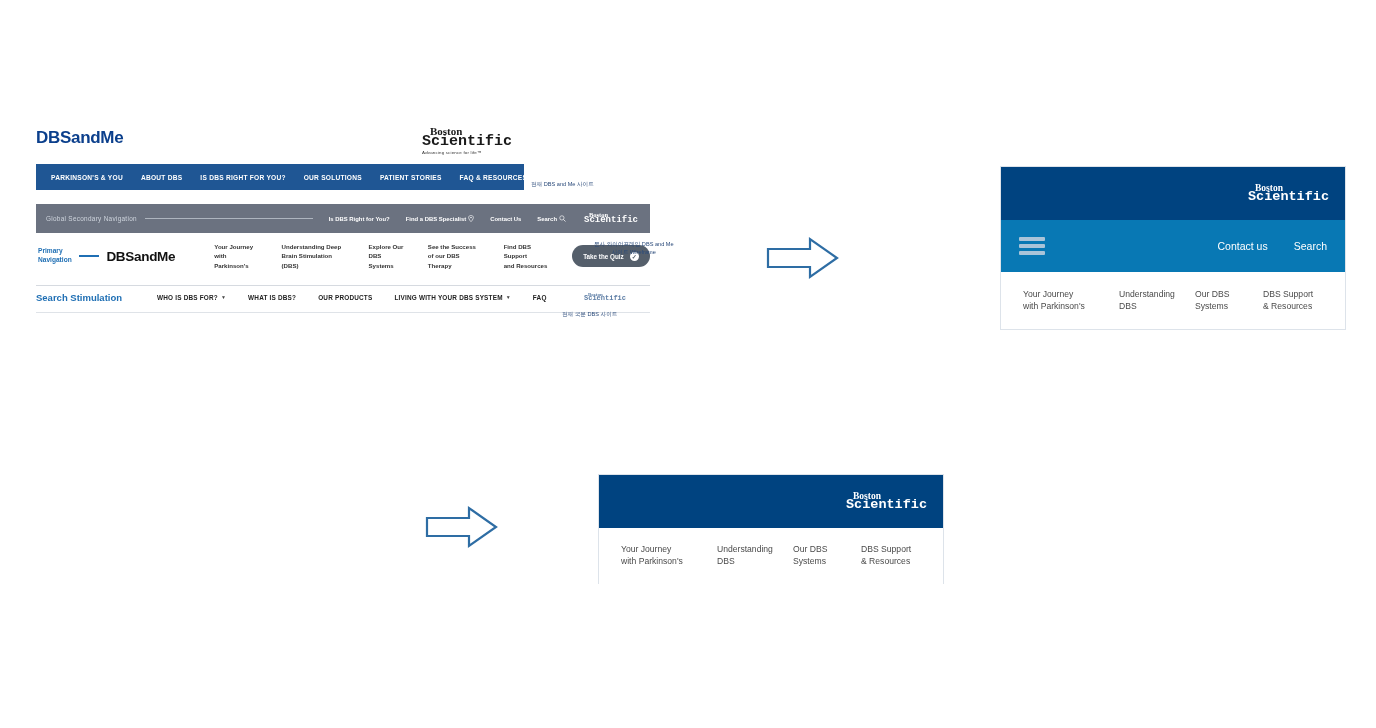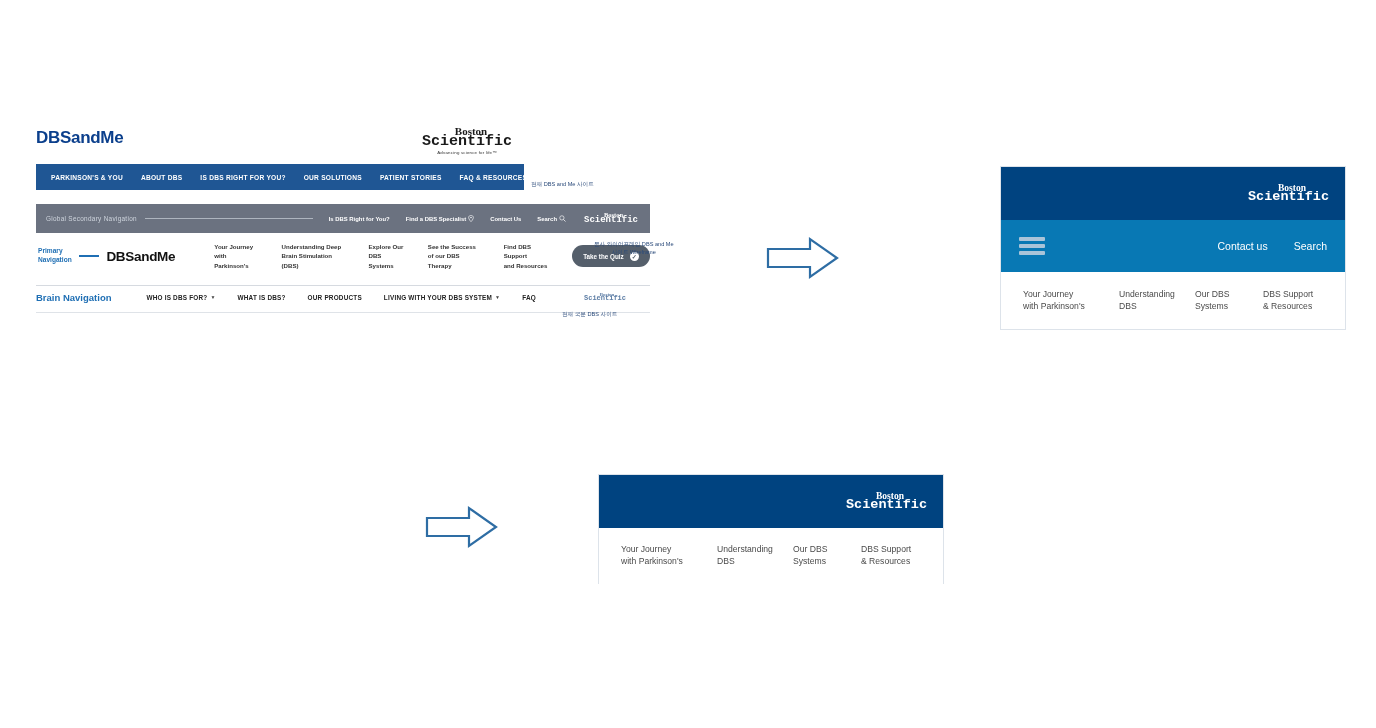--- a/index.html
+++ b/index.html
@@ -29,21 +29,21 @@
   .navbar-a .item {
     color: #ffffff;
     font-size: 6.6px;
     font-weight: 700;
     letter-spacing: 0.25px;
     padding: 0 9px;
     white-space: nowrap;
   }
 
   
-  .bsci { display: inline-block; text-align: center; line-height: 1; color: #ffffff; }
+  .bsci { display: inline-block; line-height: 1; color: #ffffff; }
   .bsci .l1 { font-family: "Liberation Serif", serif; font-weight: 700; display: block; }
   .bsci .l2 { font-family: Liberation Mono, monospace; font-weight: 700; display: block; }
   .bsci .tag { display: block; font-family: "Liberation Sans", sans-serif; font-weight: 400; }
 
   #bsciA { position: absolute; left: 422px; top: 126px; color: #1a1a1a; }
   #bsciA .l1 { font-size: 11px; margin-left: 8px; }
   #bsciA .l2 { font-size: 15px; margin-top: -3px; }
   #bsciA .tag { font-size: 4.4px; margin-top: 2px; letter-spacing: 0.2px; color: #333; }
 
   .kr-note {
@@ -277,21 +277,21 @@
       </div>
     </div>
     <div class="hairline"></div>
   </div>
 
   <div class="kr-note" id="krB" style="white-space:pre-line;">본사 와이어프레임 DBS and Me
 사이트 Wireframe</div>
 
   <div id="blockC">
     <div class="kr-nav">
-      <div class="kr-brand">Brain Navigation</div>
+      <div class="kr-brand">Search Stimulation</div>
       <div class="kr-item">
         <span>WHO IS DBS FOR?</span>
         <span class="chev">▼</span>
       </div>
       <div class="kr-item">
         <span>WHAT IS DBS?</span>
       </div>
       <div class="kr-item">
         <span>OUR PRODUCTS</span>
       </div>

